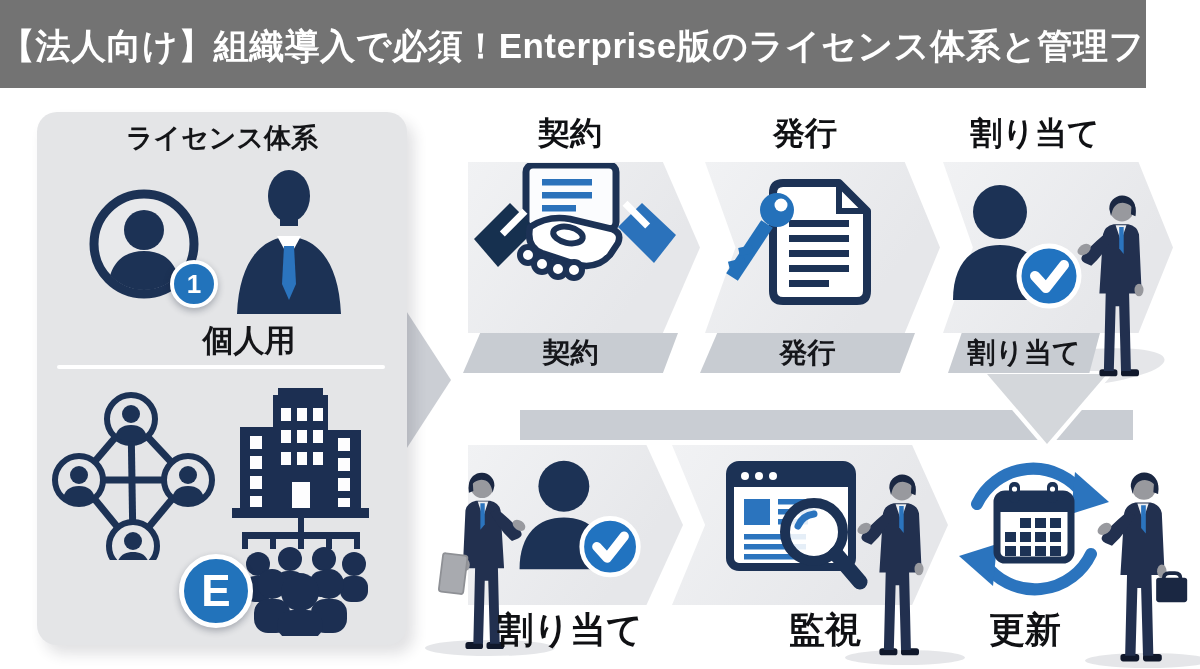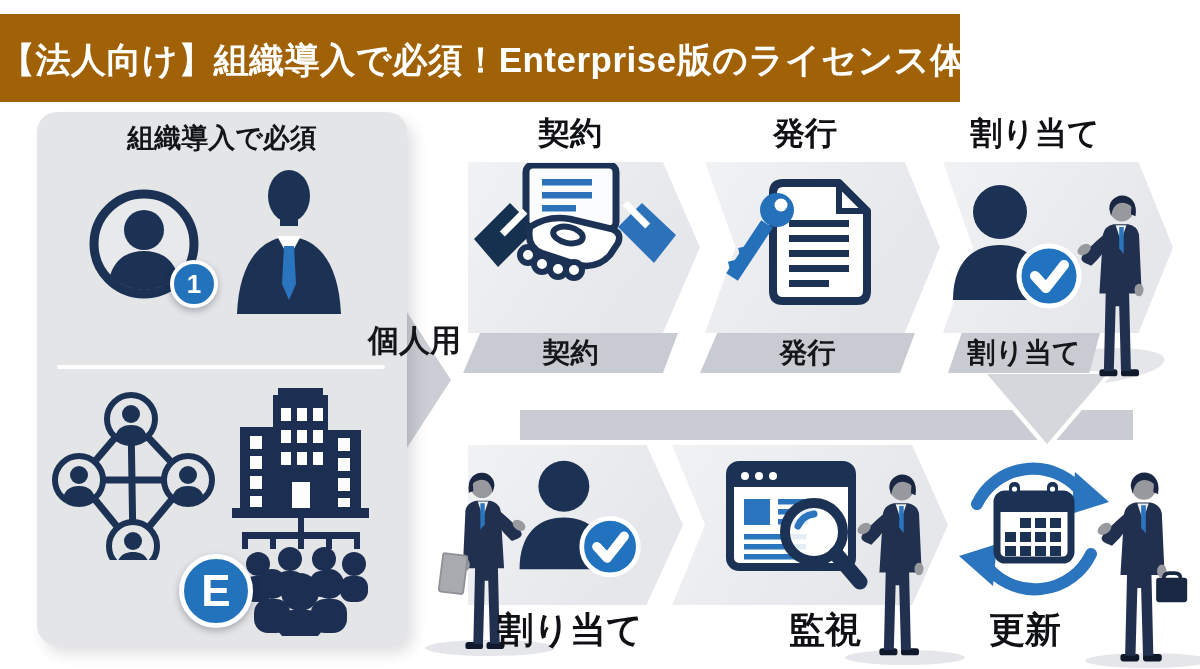--- a/index.html
+++ b/index.html
@@ -1,29 +1,29 @@
 <!DOCTYPE html>
 <html><head>
 <meta charset="utf-8">
 <style>
   html,body{margin:0;padding:0;background:#fff;}
   #stage{position:relative;width:1200px;height:669px;background:#ffffff;overflow:hidden;
          font-family:"Liberation Sans","DejaVu Sans",sans-serif;}
   .abs{position:absolute;}
   
-  .header{left:0;top:0;width:960px;height:88px;background:#a16207;z-index:10;margin-top:14px;}
+  .header{left:0;top:0;width:1146px;height:88px;background:#737373;z-index:10;}
   .header h1{margin:0;width:100%;height:88px;line-height:92px;text-align:center;color:#fff;
              font-size:35px;font-weight:700;letter-spacing:0.5px;white-space:nowrap;}
   
   .panel{left:37px;top:112px;width:370px;height:533px;background:#E4E5E7;border-radius:20px;
          box-shadow:7px 9px 14px rgba(40,45,60,.14);z-index:1;}
   .panel-tip{left:403px;top:306px;width:0;height:0;border-top:74px solid transparent;
              border-bottom:74px solid transparent;border-left:48px solid #CBCED4;z-index:0;}
   .panel-title{left:37px;top:120px;width:370px;text-align:center;font-size:27px;font-weight:700;color:#141518;z-index:3;}
-  .personal-label{left:37px;top:320px;width:424px;text-align:right;font-size:31px;font-weight:700;color:#141518;z-index:3;}
+  .personal-label{left:37px;top:320px;width:424px;text-align:center;font-size:31px;font-weight:700;color:#141518;z-index:3;}
   .divider{left:57px;top:365px;width:328px;height:4px;background:#fff;border-radius:2px;z-index:3;}
   .badge{border-radius:50%;background:#2273BB;border:4px solid #fff;color:#fff;font-weight:700;
          display:flex;align-items:center;justify-content:center;box-shadow:0 3px 7px rgba(20,30,50,.3);z-index:5;}
   .badge-one{left:170px;top:260px;width:40px;height:40px;font-size:26px;}
   .badge-e{left:179px;top:554px;width:64px;height:64px;font-size:44px;border-width:5px;}
   
   .chev{background:linear-gradient(125deg,#f1f2f4 0%,#e6e7ea 75%);z-index:1;}
   .chev-first{clip-path:polygon(0 0,84% 0,100% 50%,84% 100%,0 100%);}
   .chev-mid{clip-path:polygon(0 0,85% 0,100% 50%,85% 100%,0 100%,13% 50%);}
   .c1{left:468px;top:162px;width:232px;height:171px;}
@@ -81,21 +81,21 @@
       </g>
     </defs>
   </svg>
 
   <div class="abs header">
     <h1>【法人向け】組織導入で必須！Enterprise版のライセンス体系と管理フロー</h1>
   </div>
 
   <div class="abs panel-tip"></div>
   <div class="abs panel"></div>
-  <div class="abs panel-title">組織導入で必須</div>
+  <div class="abs panel-title">ライセンス体系</div>
 
   <svg class="abs icon" style="left:85px;top:183px" width="118" height="124" viewBox="0 0 118 124">
     <clipPath id="ccl">
         <circle cx="59" cy="61" r="46"></circle>
       </clipPath>
     <circle cx="59" cy="61" r="50" fill="#E8E9EB" stroke="#1C3255" stroke-width="9"></circle>
     <g clip-path="url(#ccl)">
       <circle cx="59" cy="47" r="20" fill="#1C3255"></circle>
       <path d="M22,110 C24,78 40,68 59,68 C78,68 94,78 96,110 Z" fill="#1C3255"></path>
     </g>

